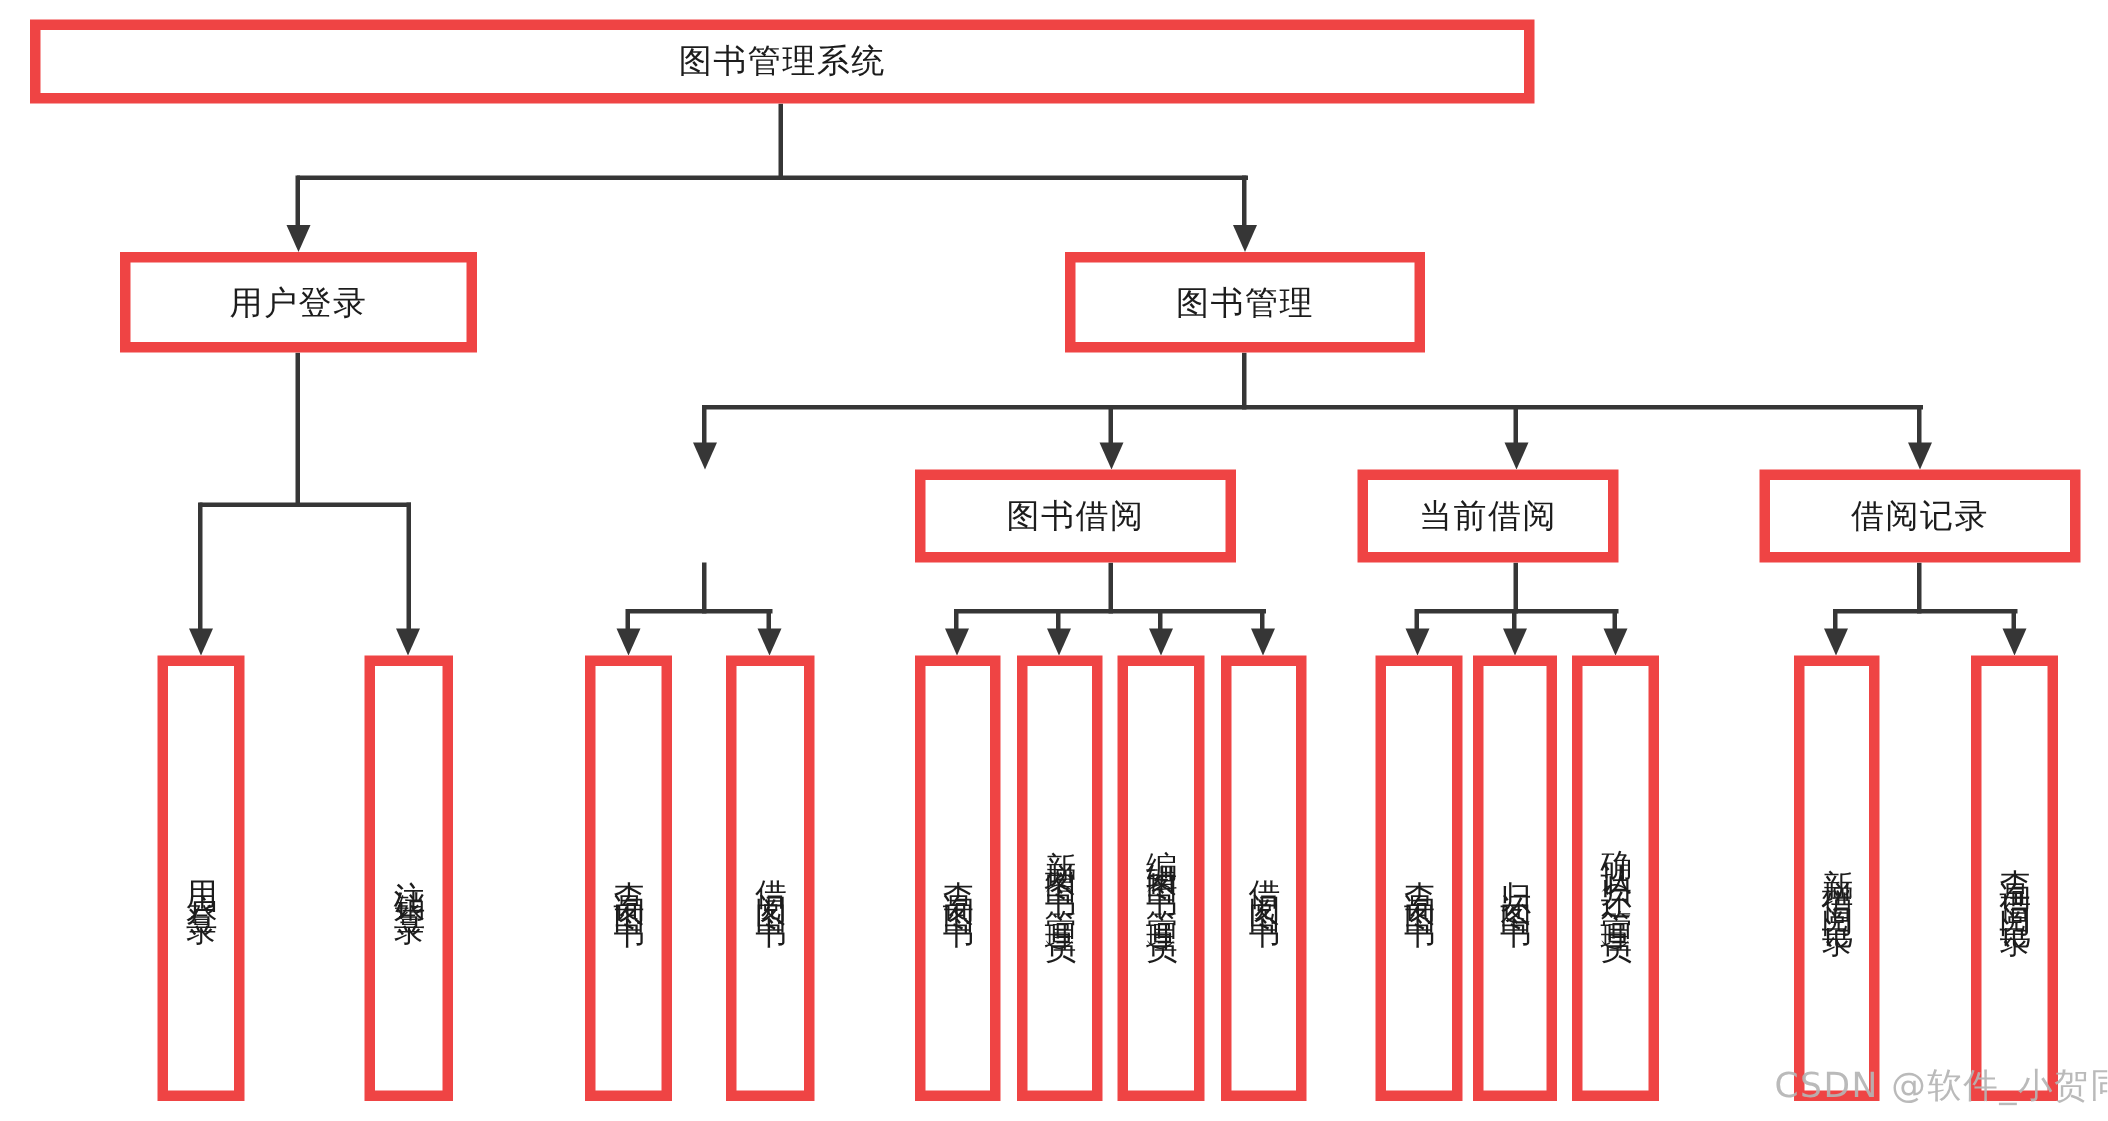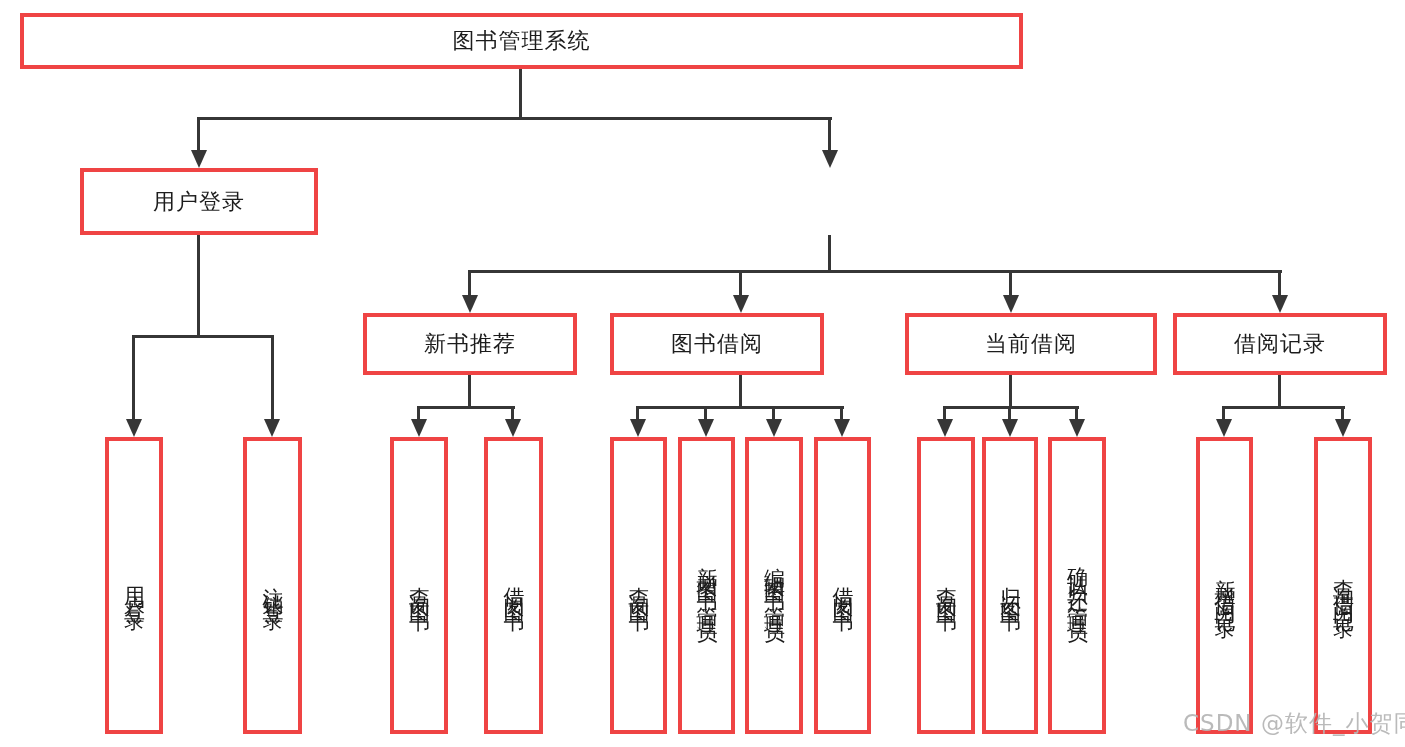--- a/index.html
+++ b/index.html
@@ -2,21 +2,21 @@
 <html><head>
 <meta charset="utf-8">
 <style>
   html,body{margin:0;padding:0;background:#ffffff;}
   .canvas{
     position:relative;width:1405px;height:747px;background:#ffffff;
     font-family:"DejaVu Sans",sans-serif;overflow:hidden;
   }
   .node{
     position:absolute;box-sizing:border-box;background:#ffffff;
-    border:4px solid #ef4444;display:flex;align-items:center;justify-content:center;
+    border:7px solid #ef4444;display:flex;align-items:center;justify-content:center;
     color:#1c1c1c;
   }
   .node.h span{font-size:22px;letter-spacing:1px;white-space:nowrap;}
   .node.v span{
     writing-mode:vertical-rl;text-orientation:mixed;
     font-size:21px;letter-spacing:8px;line-height:1;
   }
   .vline{position:absolute;width:3px;background:#363636;}
   .hline{position:absolute;height:3px;background:#363636;}
   .arrow{
@@ -94,28 +94,28 @@
   <div class="arrow" style="left:1216px;top:419px"></div>
   <div class="arrow" style="left:1335px;top:419px"></div>
 
   <div class="node h" style="left:20px;top:13px;width:1003px;height:56px">
     <span>图书管理系统</span>
   </div>
 
   <div class="node h" style="left:80px;top:168px;width:238px;height:67px">
     <span>用户登录</span>
   </div>
+  <div class="node h" style="left:710px;top:168px;width:240px;height:67px">
+    <span>图书管理</span>
+  </div>
 
-  <div class="node h" style="left:363px;top:313px;width:214px;height:62px">
-    <span>新书推荐</span>
-  </div>
   <div class="node h" style="left:610px;top:313px;width:214px;height:62px">
     <span>图书借阅</span>
   </div>
-  <div class="node h" style="left:905px;top:313px;width:252px;height:62px">
+  <div class="node h" style="left:905px;top:313px;width:174px;height:62px">
     <span>当前借阅</span>
   </div>
   <div class="node h" style="left:1173px;top:313px;width:214px;height:62px">
     <span>借阅记录</span>
   </div>
 
   <div class="node v" style="left:105px;top:437px;width:58px;height:297px">
     <span>用户登录</span>
   </div>
   <div class="node v" style="left:243px;top:437px;width:59px;height:297px">

